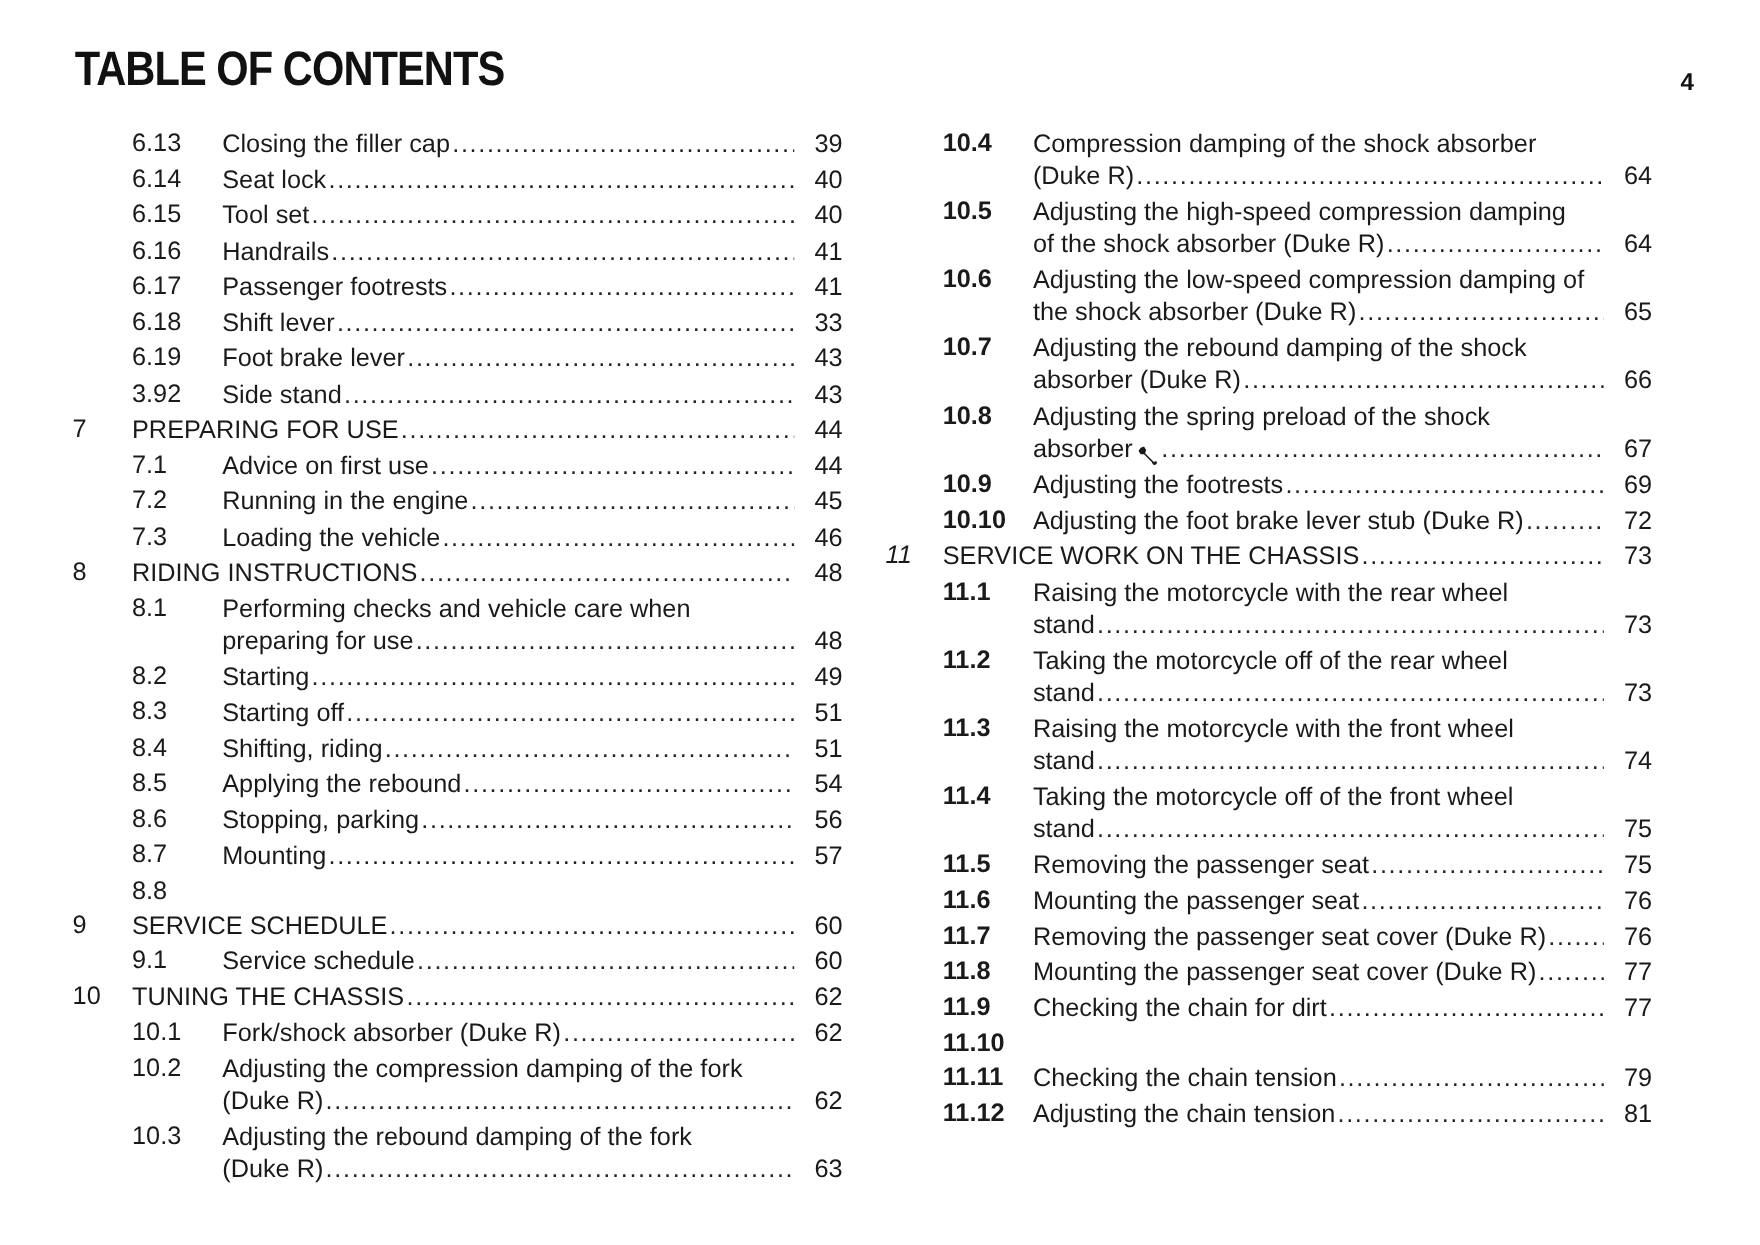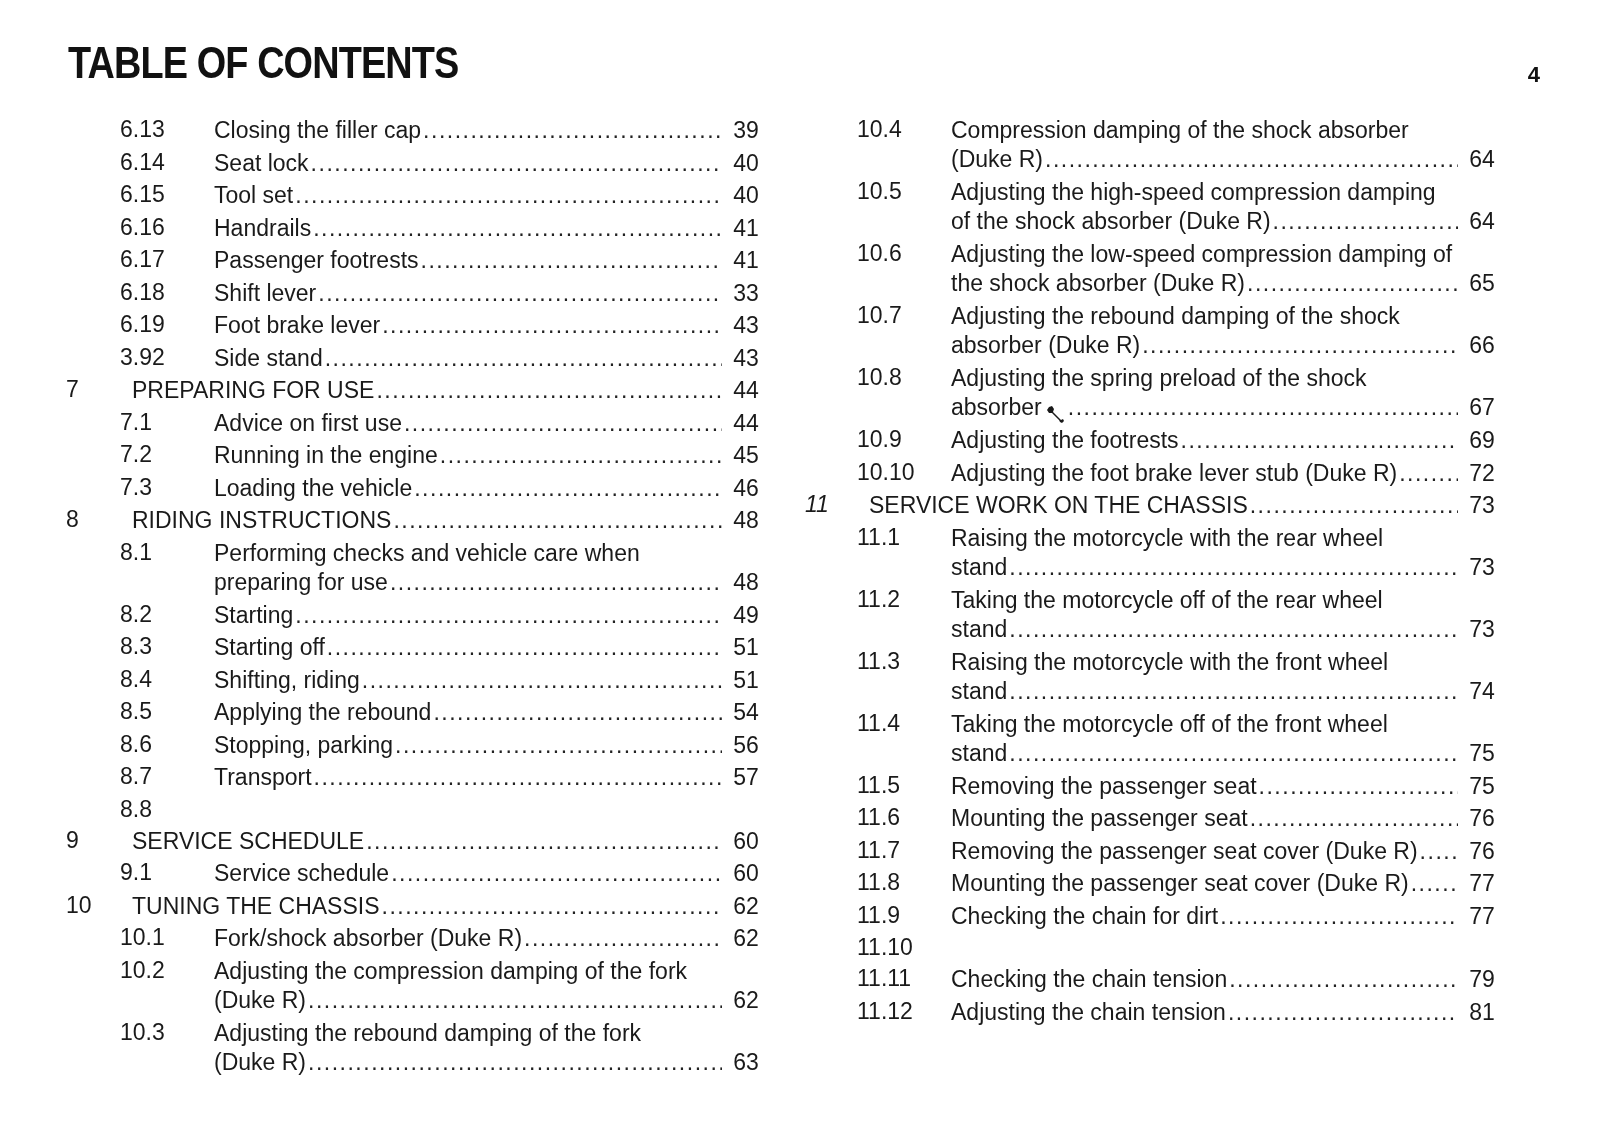--- a/index.html
+++ b/index.html
@@ -28,30 +28,30 @@
   .entry .body { flex: 1 1 auto; min-width: 0; }
   .entry .line { display: flex; align-items: flex-end; height: 28.5px; line-height: 28.5px; }
   .entry .txt { white-space: nowrap; flex: 0 0 auto; text-align: right; }
   .entry .leader {
     flex: 1 1 auto; overflow: hidden; white-space: nowrap; margin: 0 4px 0 2px;
     letter-spacing: 1.5px; color: #222;
   }
   .entry .leader::before {
     content: "...................................................................................................................................................................";
   }
-  .entry .pg { flex: 0 0 auto; width: 40px; text-align: center; }
-  .entry { margin-bottom: 4px; gap: 12px; }
+  .entry .pg { flex: 0 0 auto; width: 40px; text-align: right; }
+  .entry { margin-bottom: 4px; }
   .entry.two .line { height: 29px; line-height: 29px; }
 
   .lvl1 .num { width: 54px; }
   .lvl2 .num { width: 82px; }
   .lvl2 { padding-left: 54px; }
   .right .lvl1 .num { width: 52px; font-style: italic; }
   .right .lvl2 { padding-left: 52px; }
-  .right .lvl2 .num { width: 82px; }
+  .right .lvl2 .num { width: 82px; font-weight: bold; }
 
   .wrench { display: inline-block; width: 20px; height: 20px; vertical-align: -2px; margin-left: 4px; }
 </style>
 </head>
 <body>
 
 <div class="title">TABLE OF CONTENTS</div>
 <div class="page-num">4</div>
 
 <div class="col left">
@@ -245,21 +245,21 @@
           <span class="txt">Stopping, parking</span>
           <span class="leader"></span>
           <span class="pg">56</span>
         </div>
       </div>
     </div>
     <div class="entry lvl2">
       <span class="num">8.7</span>
       <div class="body">
         <div class="line">
-          <span class="txt">Transport</span>
+          <span class="txt">Mounting</span>
           <span class="leader"></span>
           <span class="pg">57</span>
         </div>
       </div>
     </div>
     <div class="entry lvl2">
       <span class="num">8.8</span>
     </div>
     <div class="entry lvl1">
       <span class="num">9</span>

